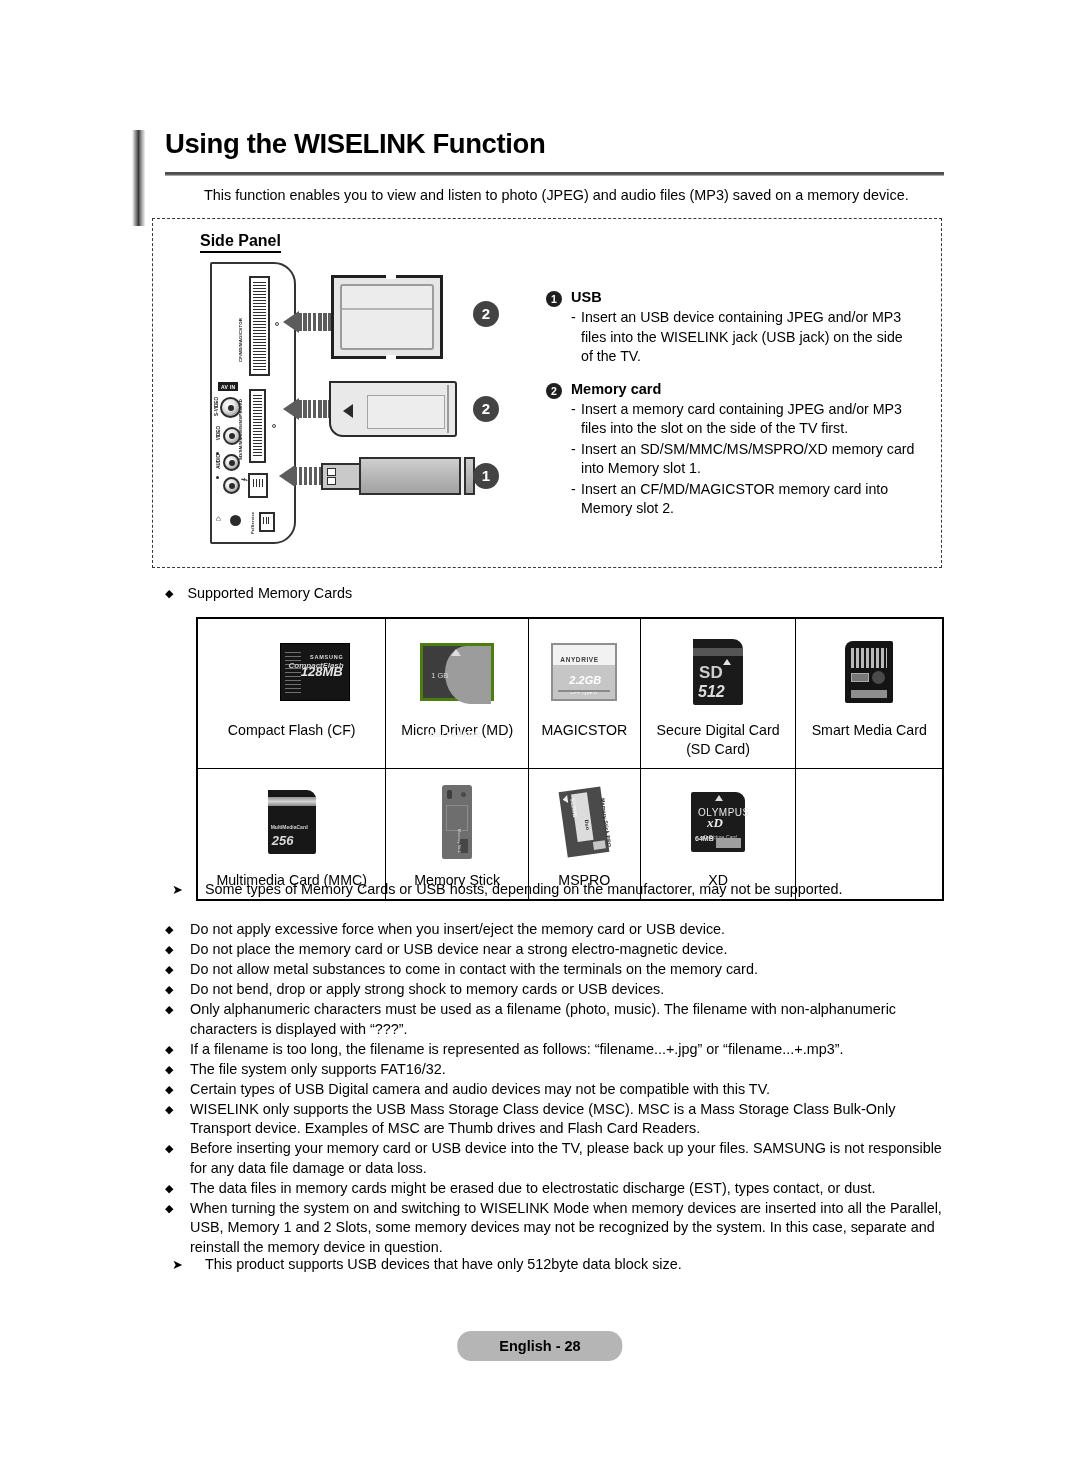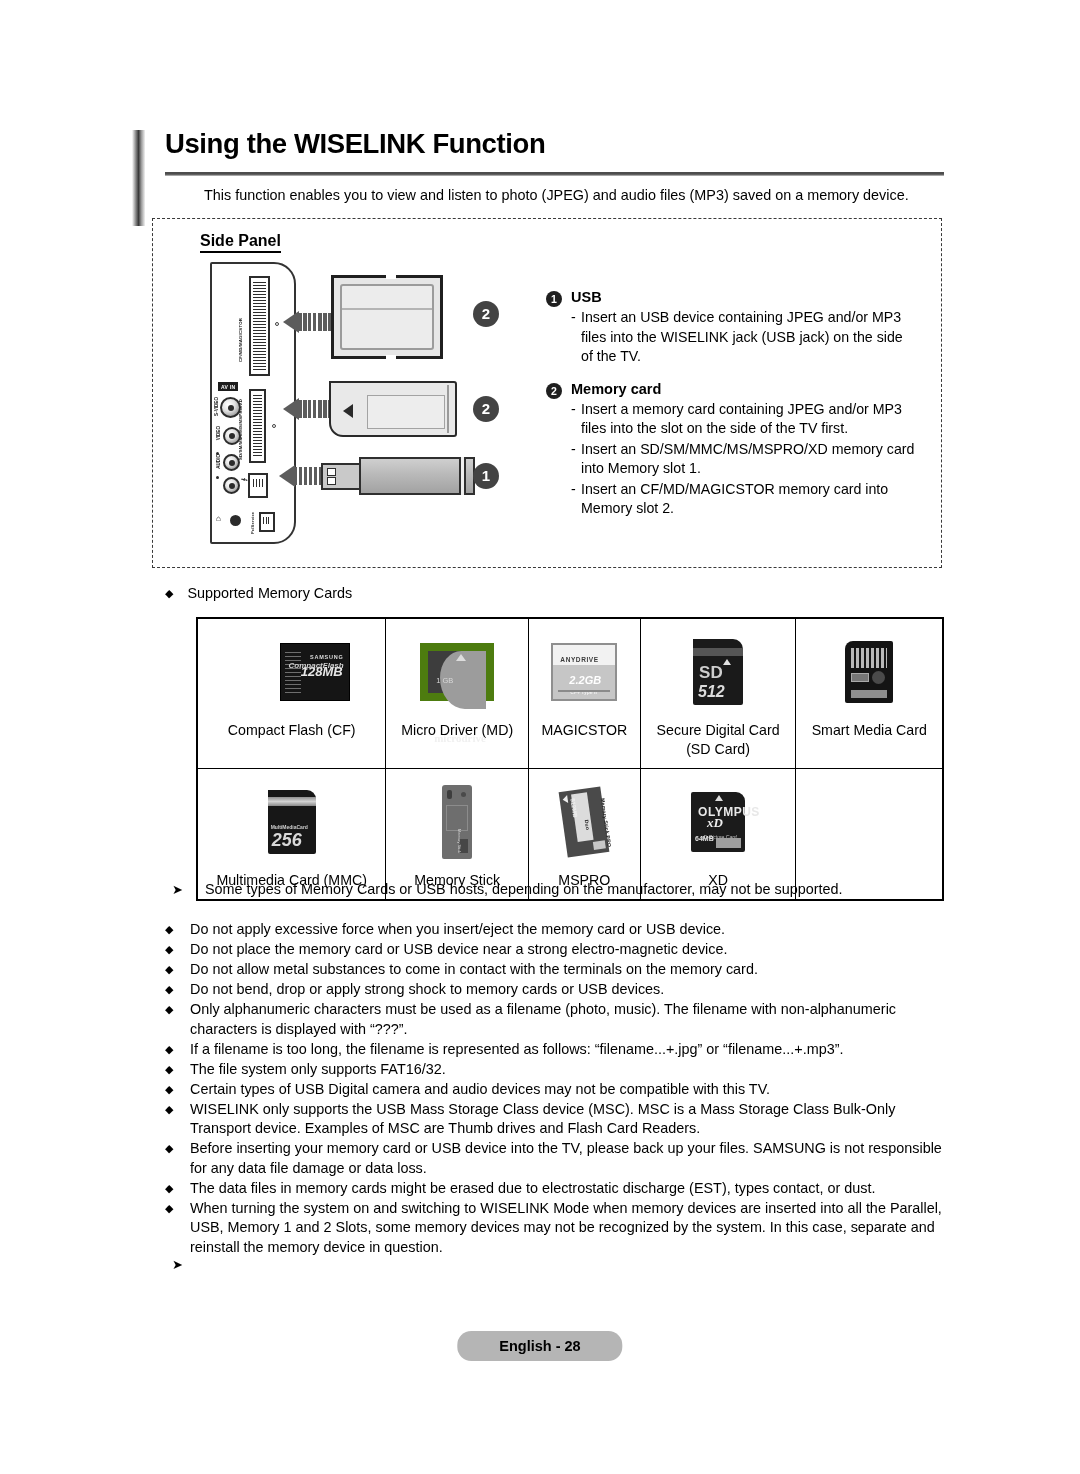--- a/index.html
+++ b/index.html
@@ -196,21 +196,21 @@
   
   .art { position:relative; }
   .art-cf { width:70px; height:58px; background:#151515; border:1px solid #000;margin-left:46px;}
   .art-cf .brand { position:absolute; right:5px; top:4px; font-size:5.5px; font-weight:bold; color:#ddd; letter-spacing:0.8px;}
   .art-cf .cap { position:absolute; right:6px; top:18px; font-size:13px; font-weight:bold; color:#e8e8e8; font-style:italic;}
   .art-cf .sub { position:absolute; right:5px; bottom:25px; font-size:8px; font-weight:bold; color:#cfcfcf; font-style:italic;}
   .art-cf .pins { position:absolute; left:4px; top:8px; width:16px; height:42px;
     background: repeating-linear-gradient(to bottom, #6e6e6e 0 1.5px, #151515 1.5px 4px),
                 repeating-linear-gradient(to right, #6e6e6e 0 1.5px, #151515 1.5px 4px);}
 
-  .art-md { width:74px; height:58px; background:#3d3d3d; border:8px solid #4d7c0f;}
+  .art-md { width:74px; height:58px; background:#3d3d3d; border:3px solid #4d7c0f;}
   .art-md .swoosh { position:absolute; right:0; top:0; width:46px; height:58px;
     background: #9c9c9c; border-radius: 60% 0 0 70%;}
   .art-md .cap { position:absolute; left:8px; top:20px; font-size:7.5px; color:#d8d8d8;}
   .art-md .nm { position:absolute; left:6px; top:31px; font-size:11px; font-weight:bold; color:#f0f0f0; font-family:"Liberation Serif", serif;margin-top:47px;}
   .art-md .tri { position:absolute; left:28px; top:3px; width:0;height:0;
     border-left:5px solid transparent;border-right:5px solid transparent;border-bottom:7px solid #ddd;}
 
   .art-mg { width:66px; height:58px; background:#c6c6c6; border:2px solid #8f8f8f;}
   .art-mg .top { position:absolute; left:0; right:0; top:0; height:20px; background:#f2f2f2;}
   .art-mg .brandline { position:absolute; left:7px; top:5px; font-size:6.5px; font-weight:bold; letter-spacing:0.6px; color:#3b3b3b;}
@@ -229,42 +229,42 @@
   .art-sm .pads { position:absolute; left:6px; top:7px; width:36px; height:20px;
     background: repeating-linear-gradient(to right, #b9b9b9 0 3px, #141414 3px 5px);}
   .art-sm .chip { position:absolute; left:6px; top:32px; width:18px; height:9px; border:1px solid #aaa; background:#777;}
   .art-sm .dot { position:absolute; right:8px; top:30px; width:13px; height:13px; border-radius:50%; background:#4a4a4a;}
   .art-sm .lbl { position:absolute; left:6px; bottom:5px; right:6px; height:8px; background:#8e8e8e;}
 
   .art-mmc { width:48px; height:64px; background:#171717; border-radius:0 9px 2px 2px;}
   .art-mmc .strip { position:absolute; left:0; right:0; top:7px; height:9px;
     background: linear-gradient(to bottom,#909090,#d2d2d2,#8a8a8a);}
   .art-mmc .nm { position:absolute; left:3px; top:28px; font-size:5px; font-weight:bold; color:#cfcfcf;}
-  .art-mmc .cap { position:absolute; left:4px; bottom:4px; font-size:18px; font-weight:bold; font-style:italic; color:#d8d8d8;}
+  .art-mmc .cap { position:absolute; left:4px; bottom:4px; font-size:13px; font-weight:bold; font-style:italic; color:#d8d8d8;}
 
   .art-ms { width:30px; height:74px; background:#6e6e6e; border-radius:3px 3px 2px 2px;}
   .art-ms .hole { position:absolute; left:5px; top:5px; width:5px; height:9px; border-radius:2px; background:#3d3d3d;}
   .art-ms .dot { position:absolute; right:6px; top:7px; width:5px; height:5px; border-radius:50%; background:#4a4a4a;}
   .art-ms .box { position:absolute; left:4px; top:20px; right:4px; height:26px; border:1px solid #8c8c8c;}
   .art-ms .slot2 { position:absolute; right:4px; bottom:6px; width:9px; height:14px; background:#474747;}
   .art-ms .vt { position:absolute; left:8px; bottom:6px; font-size:4px; color:#d5d5d5;
     writing-mode: vertical-rl;}
 
   .art-mspro { width:42px; height:66px; background:#4a4a4a; transform: rotate(-8deg);}
   .art-mspro .lbl { position:absolute; left:12px; top:4px; width:16px; bottom:14px; background:#dcdcdc;}
   .art-mspro .vt { position:absolute; left:14px; top:7px; font-size:5px; font-weight:bold; color:#222;
     writing-mode: vertical-rl; letter-spacing:0.3px;}
   .art-mspro .cap { position:absolute; left:3px; top:8px; font-size:6px; font-weight:bold; color:#f0f0f0;
     writing-mode: vertical-rl;}
   .art-mspro .tri { position:absolute; left:3px; top:4px; width:0;height:0;
     border-top:4px solid transparent;border-bottom:4px solid transparent;border-right:5px solid #eee;}
   .art-mspro .tag { position:absolute; right:3px; bottom:4px; width:12px; height:8px; background:#c7c7c7;}
 
   .art-xd { width:54px; height:60px; background:#1b1b1b; border-radius:2px 9px 2px 2px;}
-  .art-xd .brand { position:absolute; left:7px; top:11px; font-size:12px; font-weight:bold; color:#e8e8e8; letter-spacing:0.5px;}
+  .art-xd .brand { position:absolute; left:7px; top:11px; font-size:10px; font-weight:normal; color:#e8e8e8; letter-spacing:0.5px;}
   .art-xd .xd { position:absolute; left:16px; top:21px; font-size:13px; font-weight:bold; font-style:italic; color:#ededed; font-family:"Liberation Serif", serif;}
   .art-xd .pic { position:absolute; left:10px; top:36px; font-size:5px; font-style:italic; color:#c6c6c6;}
   .art-xd .cap { position:absolute; left:4px; bottom:4px; font-size:7px; font-weight:bold; color:#e0e0e0;}
   .art-xd .pad { position:absolute; right:4px; bottom:4px; width:25px; height:10px; background:#9e9e9e;}
   .art-xd .tri { position:absolute; left:24px; top:3px; width:0;height:0;
     border-left:4px solid transparent;border-right:4px solid transparent;border-bottom:6px solid #ddd;}
 
   
   .note-arrow-line {
     position:absolute; left:172px; display:flex; font-size:14.4px; line-height:19px; width:780px;
@@ -577,17 +577,18 @@
       <span class="txt">The data files in memory cards might be erased due to electrostatic discharge (EST), types contact, or dust.</span>
     </div>
     <div class="note">
       <span class="dia">◆</span>
       <span class="txt">When turning the system on and switching to WISELINK Mode when memory devices are inserted into all the Parallel, USB, Memory 1 and 2 Slots, some memory devices may not be recognized by the system. In this case, separate and reinstall the memory device in question.</span>
     </div>
   </div>
 
   <div class="note-arrow-line" style="top:1255px;">
     <span class="g">➤</span>
+    <span>This product supports USB devices that have only 512byte data block size.</span>
   </div>
 
   <div class="footer-pill">English - 28</div>
 
 </div>
 
 </body></html>

